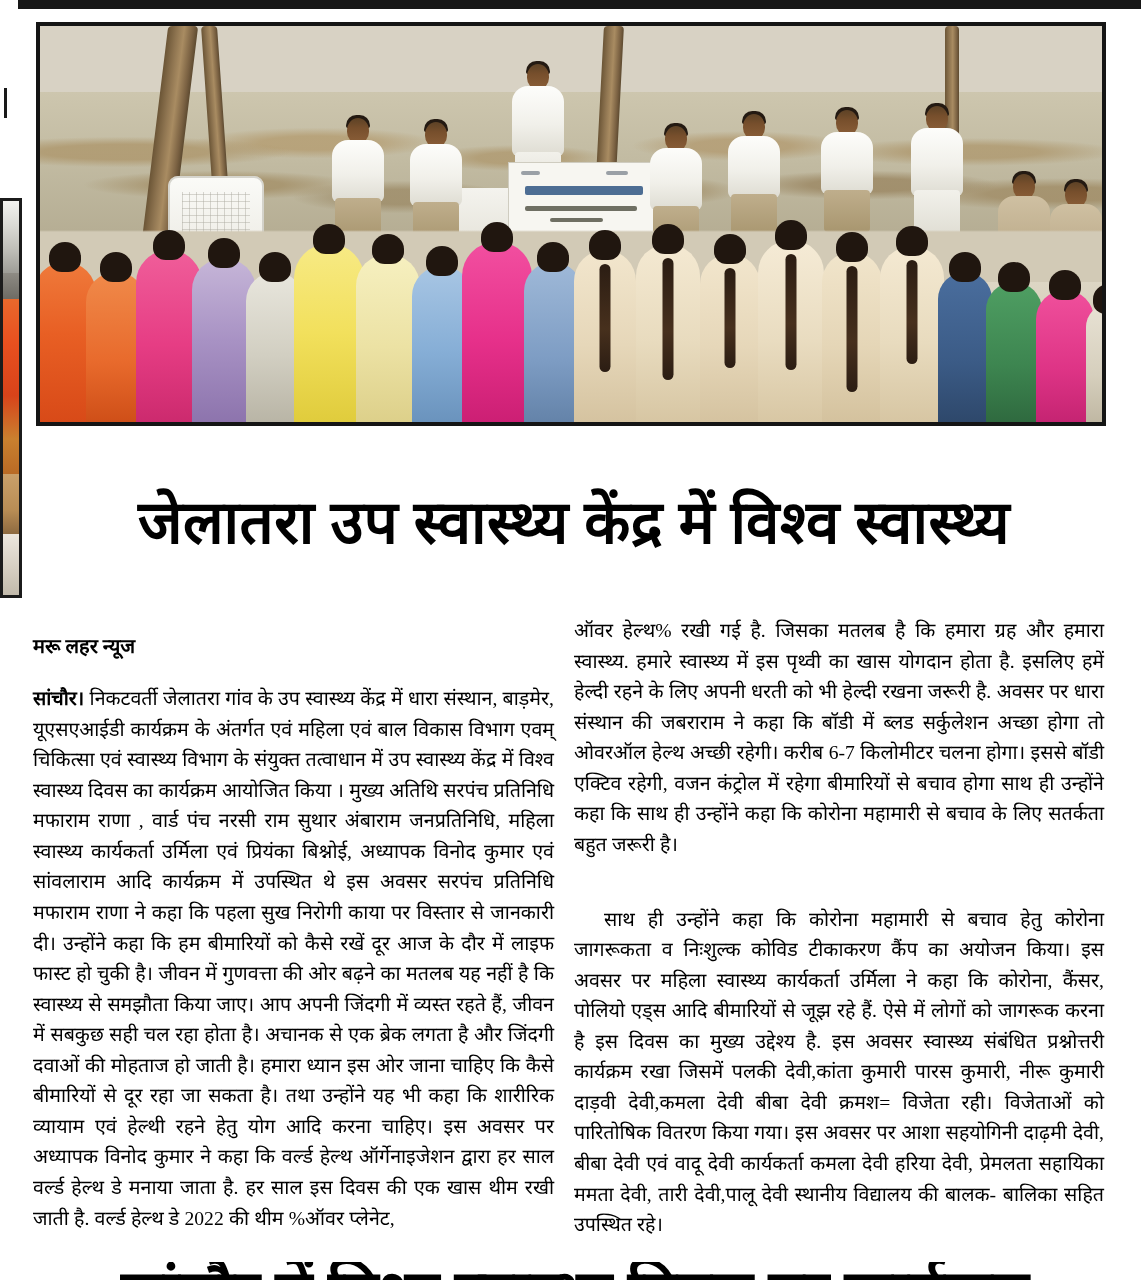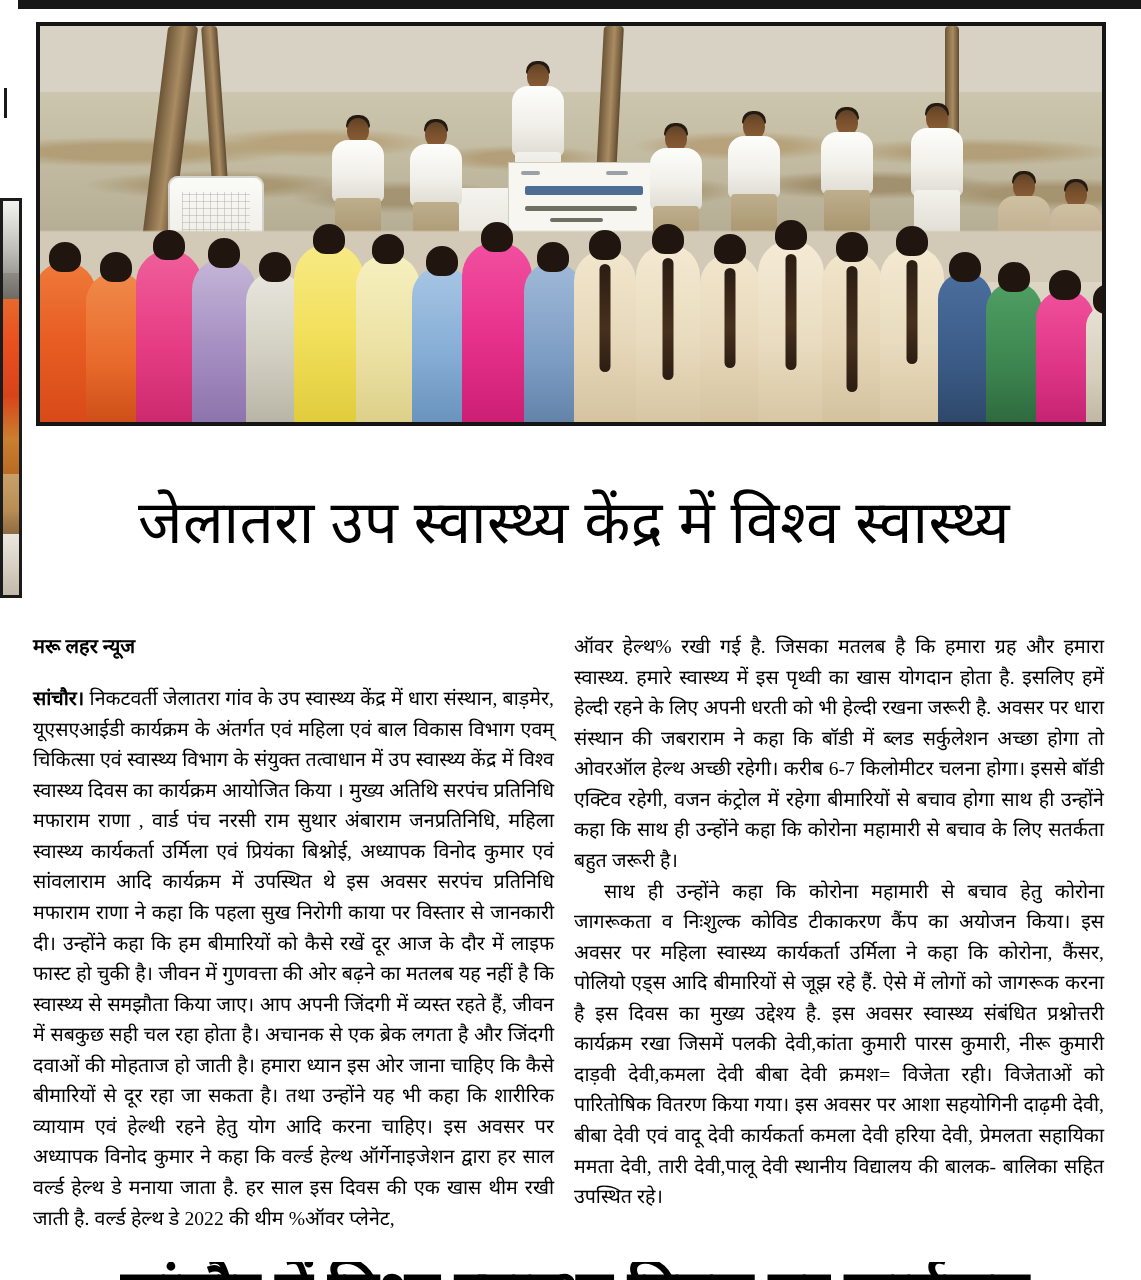--- a/index.html
+++ b/index.html
@@ -201,21 +201,21 @@
     background: linear-gradient(180deg,#ddd6c4 0%,#d2cab6 100%);
   }
 
   
   .headline {
     position: absolute;
     left: 50px; top: 444px;
     width: 1048px;
     text-align: center;
     font-family: "Liberation Serif", "DejaVu Serif", serif;
-    font-weight: 400;
+    font-weight: 700;
     font-size: 60px;
     line-height: 1.33;
     letter-spacing: 0.5px;
     color: #000;
   }
   .headline .l1 { display: block; }
   .headline .l2 { display: block; }
 
   
   .byline {
@@ -231,23 +231,23 @@
     position: absolute;
     top: 684px;
     font-size: 19.6px;
     line-height: 1.56;
     text-align: justify;
     text-justify: inter-word;
     color: #000;
     word-spacing: 0.3px;
   }
   .col p { margin: 0; text-indent: 0; }
-  .col p + p { text-indent: 30px; }
+  .col p + p { text-indent: 30px; margin-top: 44px; }
   .col-1 { left: 33px; width: 521px; }
-  .col-2 { left: 574px; width: 530px; top: 632px; }
+  .col-2 { left: 574px; width: 530px; top: 616px; }
   .lead { font-weight: 700; }
 
   
   .next-headline {
     position: absolute;
     left: 60px; top: 1262px;
     width: 1030px;
     text-align: center;
     font-size: 62px;
     font-weight: 700;

